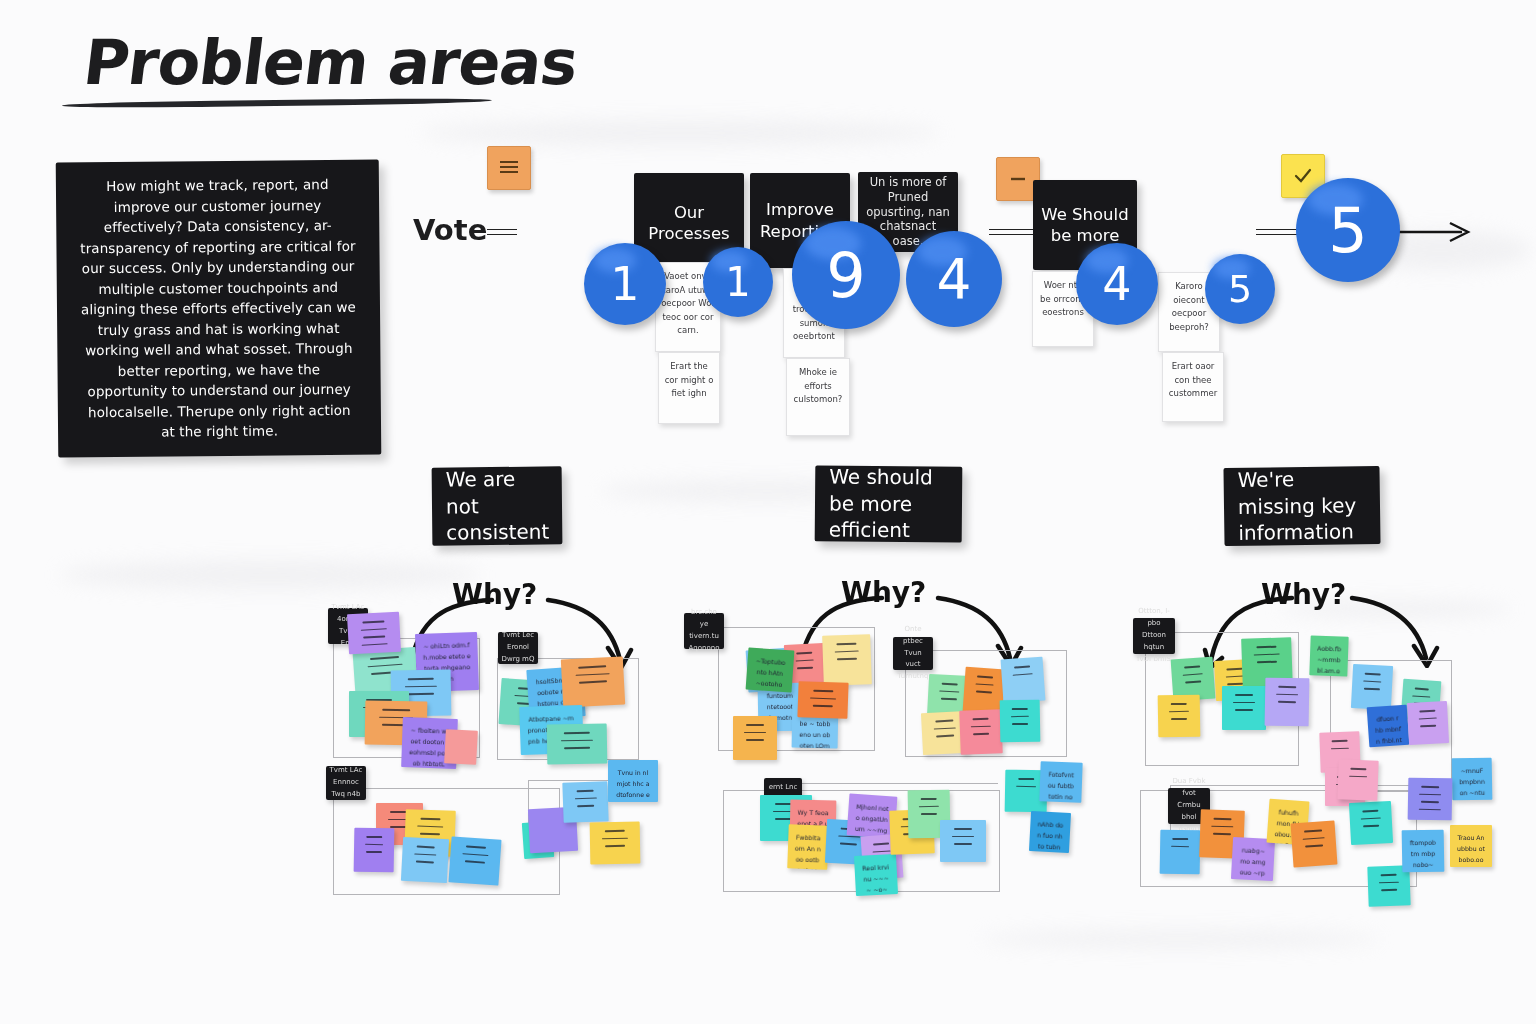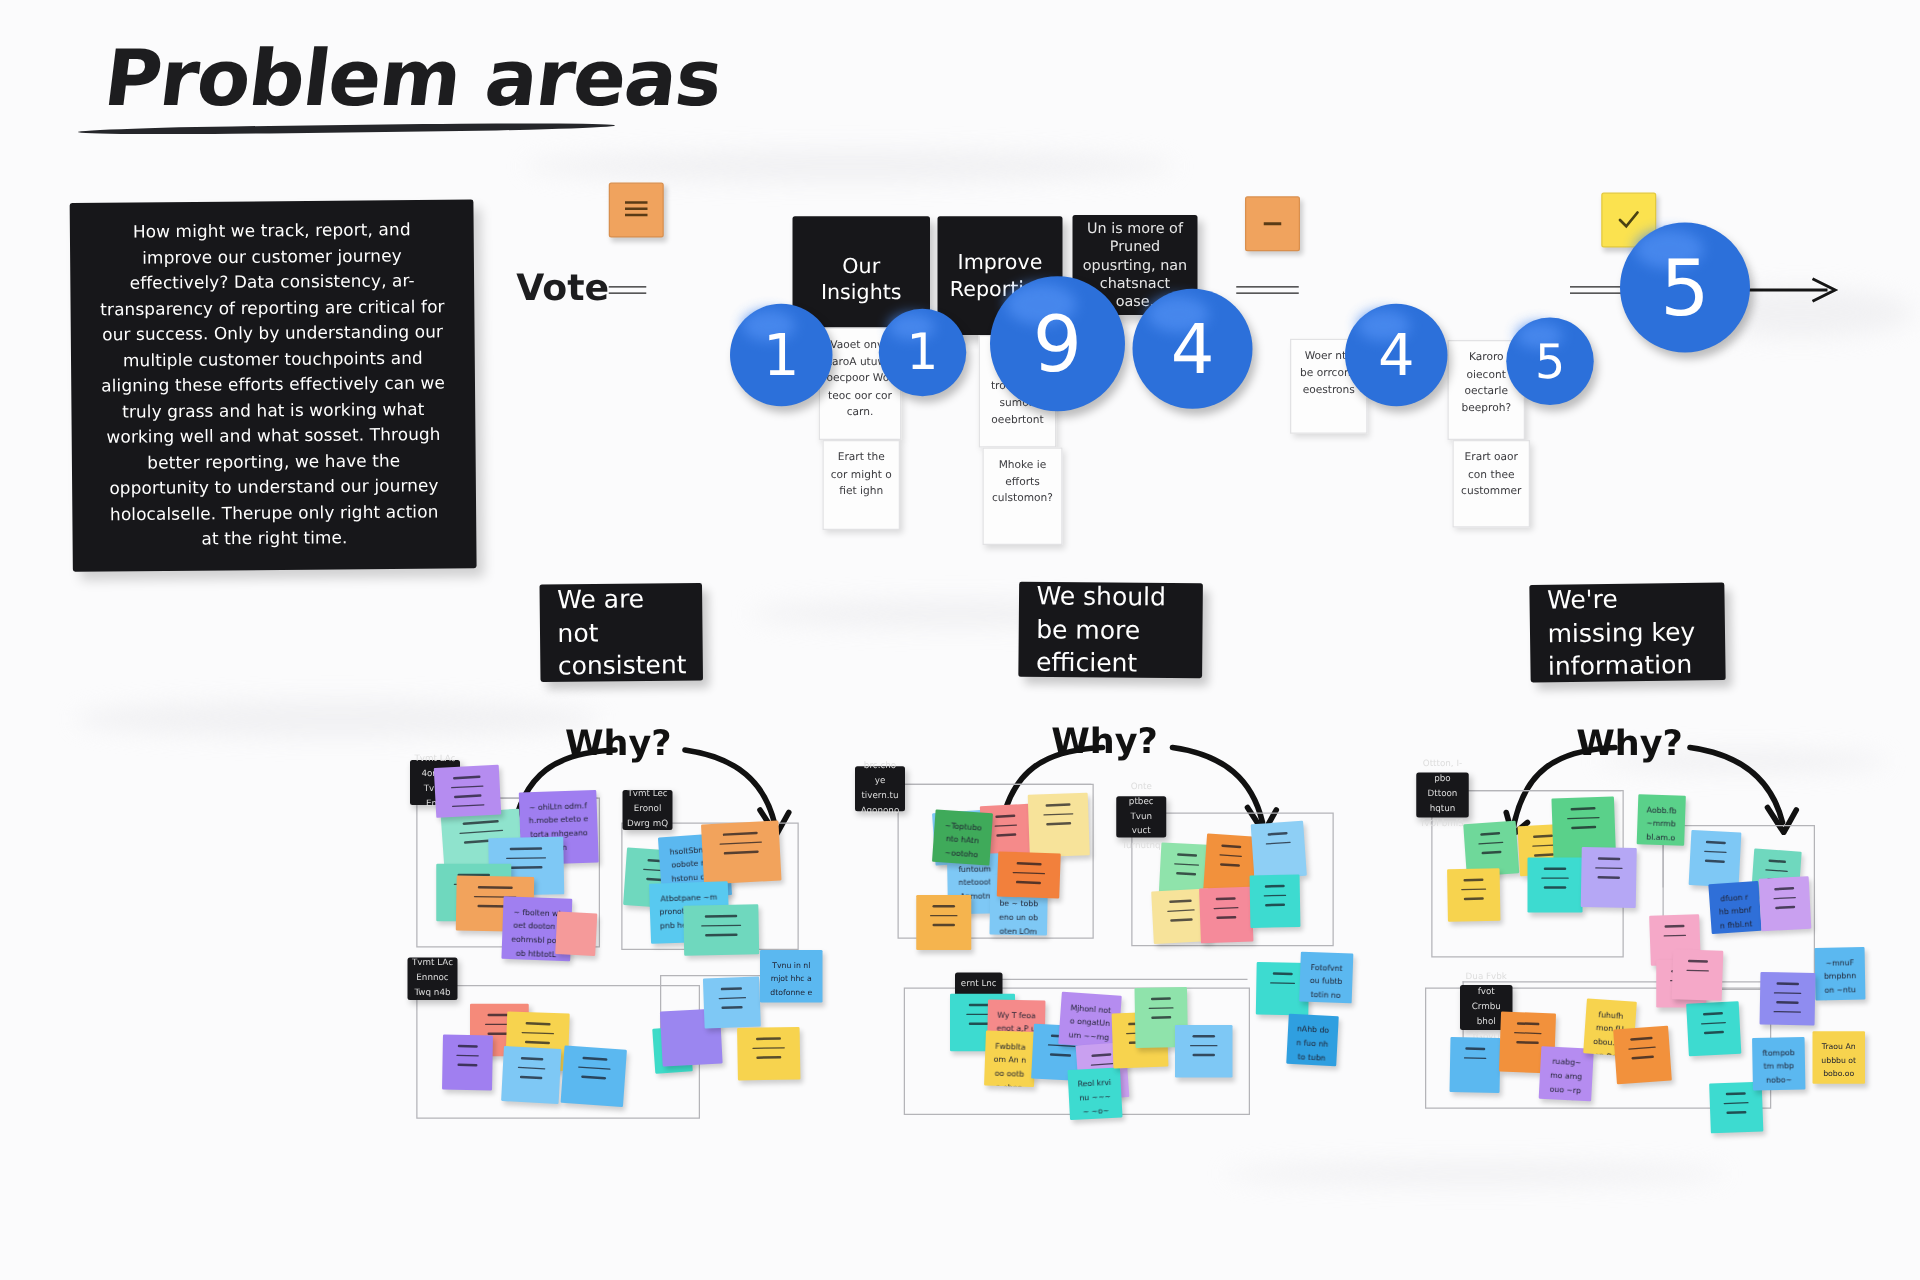--- a/index.html
+++ b/index.html
@@ -170,41 +170,44 @@
       <path d="M4 9 H18" stroke="#5a3b16" stroke-width="2.4" fill="none"></path>
     </svg>
   </div>
   <div class="tag yellow" style="left:1281px;top:154px;width:42px;height:42px;">
     <svg width="22" height="18" viewBox="0 0 22 18">
       <path d="M4 9 L9 14 L18 3" stroke="#4a4212" stroke-width="2.2" fill="none" stroke-linecap="round"></path>
     </svg>
   </div>
 
   <div class="topic-card" style="left:634px;top:173px;width:110px;height:100px;">
-    <span>Our Insights</span>
+    <span>Our Processes</span>
   </div>
   <div class="topic-card" style="left:750px;top:173px;width:100px;height:95px;">
     <span>Improve Reporting</span>
   </div>
   <div class="topic-card blur" style="left:858px;top:172px;width:100px;height:80px;">
     <span>Un is more of Pruned opusrting, nan chatsnact oase.</span>
+  </div>
+  <div class="topic-card" style="left:1033px;top:180px;width:104px;height:90px;">
+    <span>We Should be more</span>
   </div>
 
   <div class="wnote" style="left:655px;top:262px;width:66px;height:90px;">
     <span>Vaoet onve taroA utuwc oecpoor Wor teoc oor cor carn.</span></div>
   <div class="wnote" style="left:658px;top:352px;width:62px;height:72px;">
     <span>Erart the cor might o fiet ighn</span></div>
   <div class="wnote" style="left:783px;top:268px;width:62px;height:90px;">
     <span>Hit aed ot heos troued art sumor. oeebrtont</span></div>
   <div class="wnote" style="left:786px;top:358px;width:64px;height:78px;">
     <span>Mhoke ie efforts culstomon?</span></div>
   <div class="wnote" style="left:1032px;top:271px;width:62px;height:76px;">
     <span>Woer nte be orrcong eoestrons</span></div>
   <div class="wnote" style="left:1158px;top:272px;width:62px;height:80px;">
-    <span>Karoro oiecont oectarle beeproh?</span></div>
+    <span>Karoro oiecont oecpoor beeproh?</span></div>
   <div class="wnote" style="left:1162px;top:352px;width:62px;height:70px;">
     <span>Erart oaor con thee custommer</span></div>
 
   <div class="vote-chip" style="left:584px;top:243px;width:82px;height:82px;font-size:46px;">
     <span>1</span>
     </div>
   <div class="vote-chip" style="left:703px;top:247px;width:70px;height:70px;font-size:40px;">
     <span>1</span>
     </div>
   <div class="vote-chip" style="left:792px;top:221px;width:108px;height:108px;font-size:62px;">

